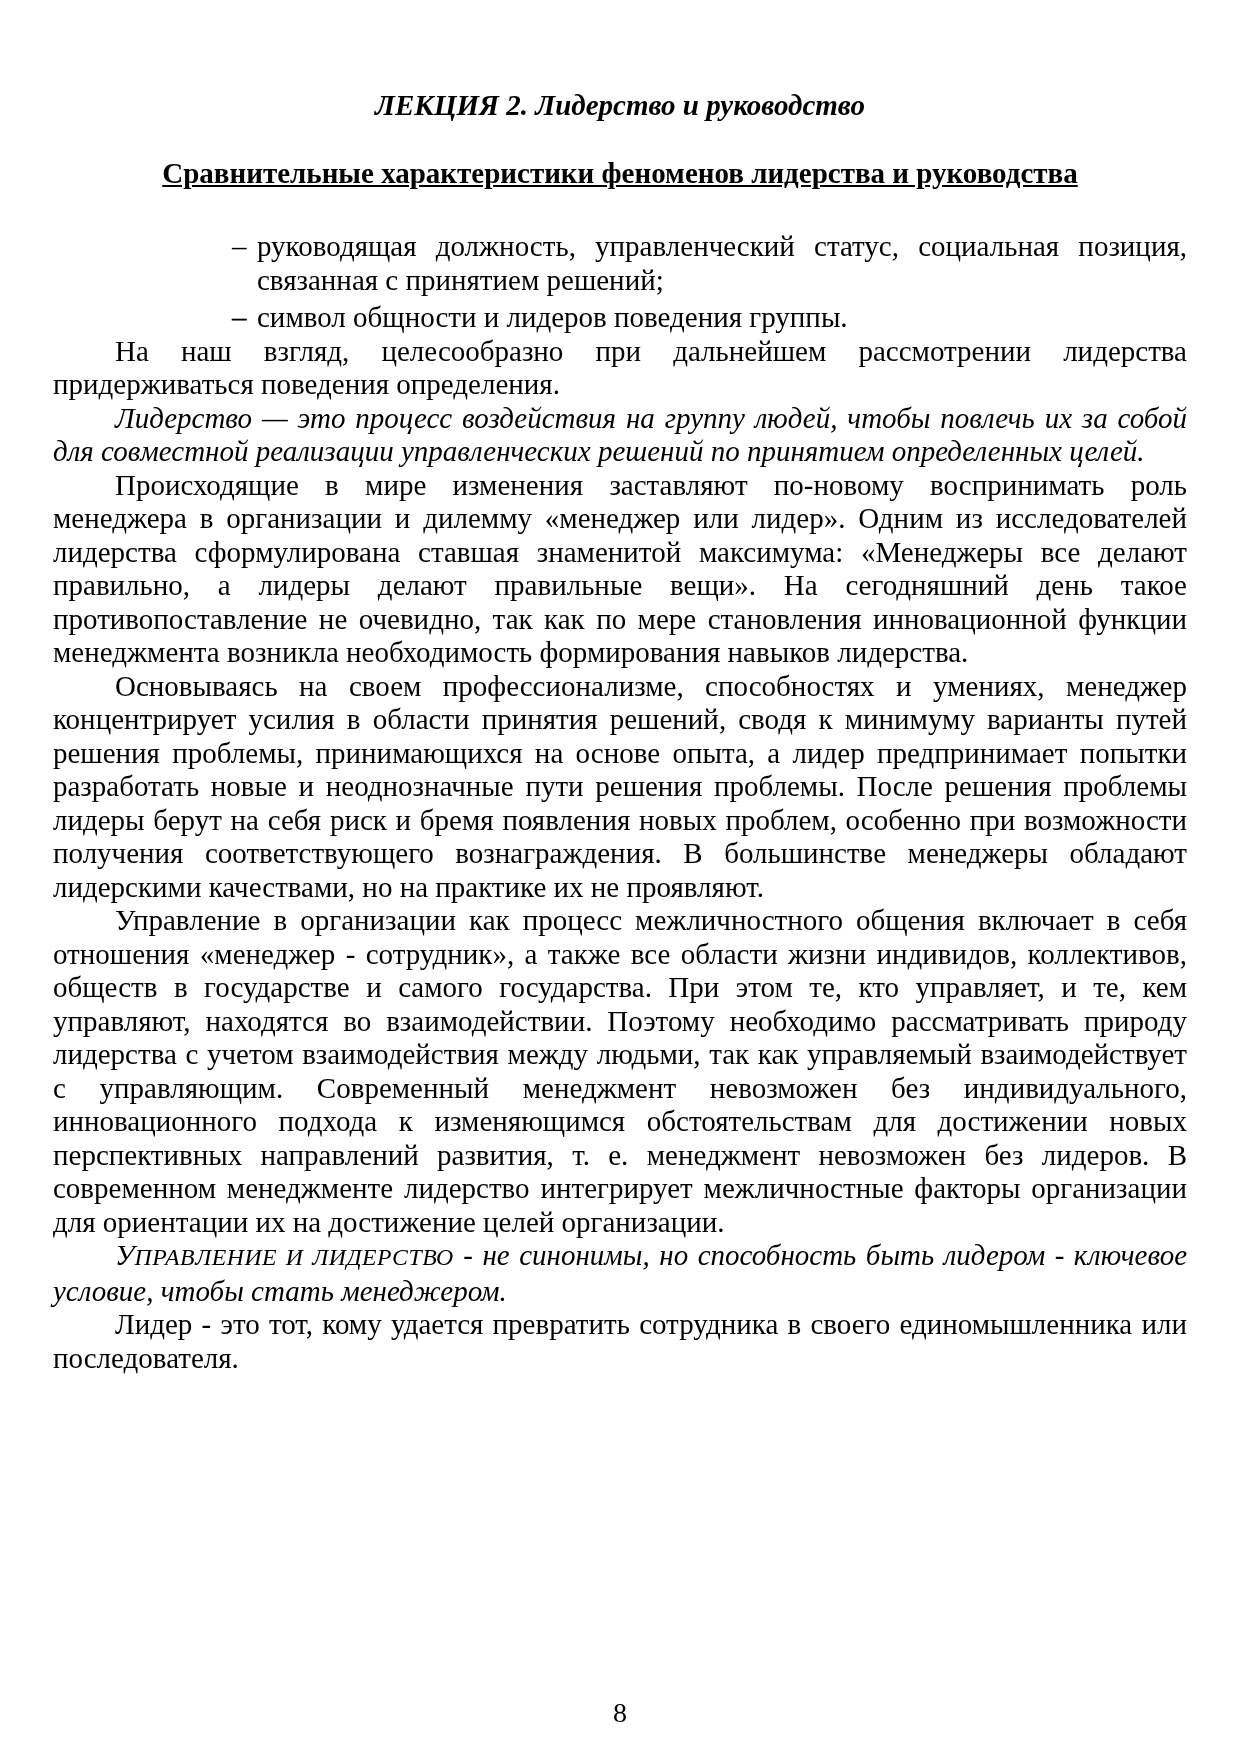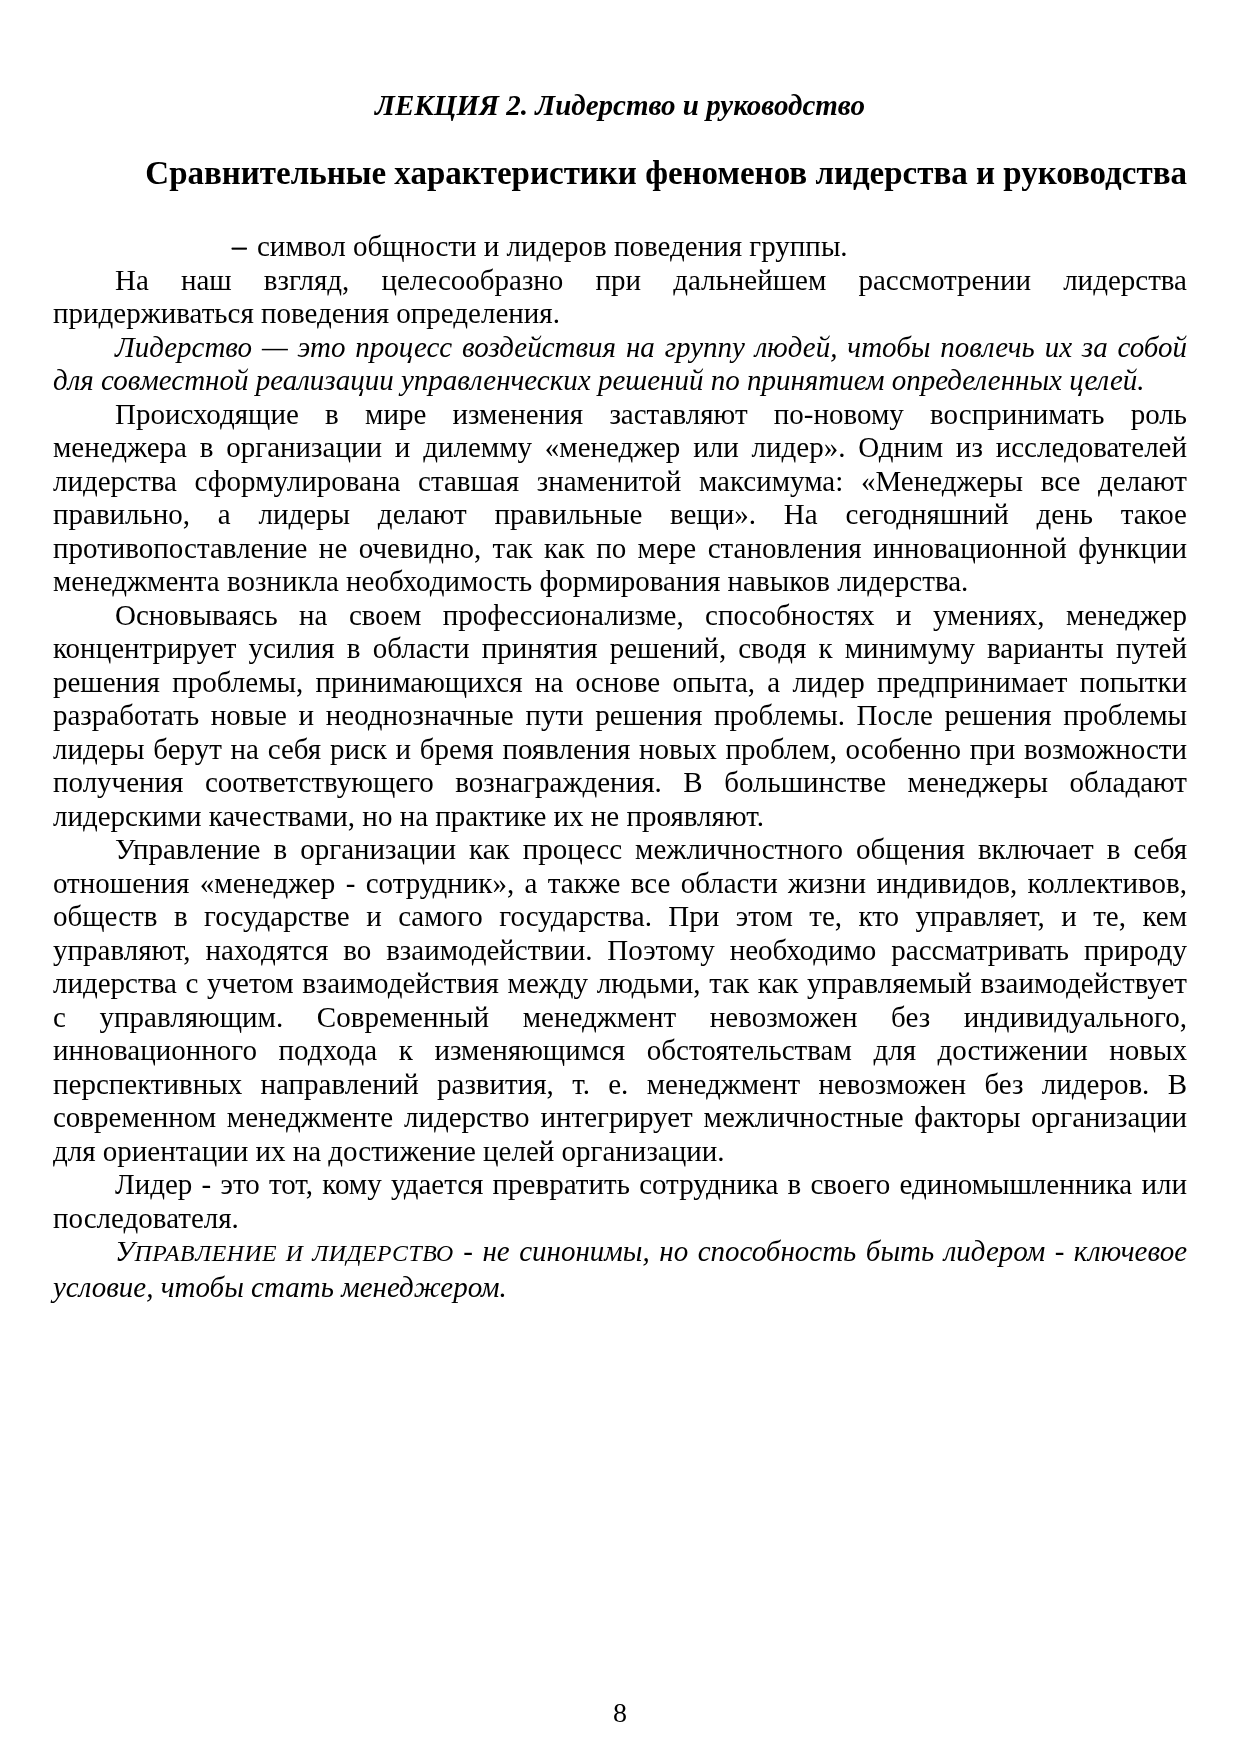--- a/index.html
+++ b/index.html
@@ -23,25 +23,26 @@
   .doc-title {
     margin: 0;
     font-size: 29px;
     font-weight: bold;
     font-style: italic;
     text-align: center;
     line-height: 34px;
   }
   .doc-subtitle {
     margin: 34px 0 40px 0;
-    font-size: 33px;
+    font-size: 29px;
     font-weight: bold;
     font-style: normal;
-    text-align: right;
+    text-align: center;
     line-height: 34px;
+    text-decoration: underline;
   }
   p.body-par {
     margin: 0;
     text-align: justify;
     text-indent: 62px;
   }
   p.italic-par {
     font-style: italic;
   }
   ul.dash-list {
@@ -83,39 +84,40 @@
 <div class="page">
 
   <h1 class="doc-title">ЛЕКЦИЯ 2. Лидерство и руководство</h1>
 
   <h2 class="doc-subtitle">Сравнительные характеристики феноменов лидерства и руководства</h2>
 
 
   <ul class="dash-list">
     <li>
       <span class="dash-marker">–</span>
+      <span>руководящая должность, управленческий статус, социальная позиция, связанная с принятием решений;</span>
     </li>
     <li>
       <span class="dash-marker">–</span>
     </li>
     <li>
       <span class="dash-marker">–</span>
       <span>символ общности и лидеров поведения группы.</span>
     </li>
   </ul>
 
   <p class="body-par">На наш взгляд, целесообразно при дальнейшем рассмотрении лидерства придерживаться поведения определения.</p>
 
   <p class="body-par italic-par">Лидерство — это процесс воздействия на группу людей, чтобы повлечь их за собой для совместной реализации управленческих решений по принятием определенных целей.</p>
 
   <p class="body-par">Происходящие в мире изменения заставляют по-новому воспринимать роль менеджера в организации и дилемму «менеджер или лидер». Одним из исследователей лидерства сформулирована ставшая знаменитой максимума: «Менеджеры все делают правильно, а лидеры делают правильные вещи». На сегодняшний день такое противопоставление не очевидно, так как по мере становления инновационной функции менеджмента возникла необходимость формирования навыков лидерства.</p>
 
   <p class="body-par">Основываясь на своем профессионализме, способностях и умениях, менеджер концентрирует усилия в области принятия решений, сводя к минимуму варианты путей решения проблемы, принимающихся на основе опыта, а лидер предпринимает попытки разработать новые и неоднозначные пути решения проблемы. После решения проблемы лидеры берут на себя риск и бремя появления новых проблем, особенно при возможности получения соответствующего вознаграждения. В большинстве менеджеры обладают лидерскими качествами, но на практике их не проявляют.</p>
 
   <p class="body-par">Управление в организации как процесс межличностного общения включает в себя отношения «менеджер - сотрудник», а также все области жизни индивидов, коллективов, обществ в государстве и самого государства. При этом те, кто управляет, и те, кем управляют, находятся во взаимодействии. Поэтому необходимо рассматривать природу лидерства с учетом взаимодействия между людьми, так как управляемый взаимодействует с управляющим. Современный менеджмент невозможен без индивидуального, инновационного подхода к изменяющимся обстоятельствам для достижении новых перспективных направлений развития, т. е. менеджмент невозможен без лидеров. В современном менеджменте лидерство интегрирует межличностные факторы организации для ориентации их на достижение целей организации.</p>
 
+  <p class="body-par italic-par"><span>У</span><span class="maxim-caps">ПРАВЛЕНИЕ И ЛИДЕРСТВО</span><span> - не синонимы, но способность быть лидером -  ключевое условие, чтобы стать менеджером.</span></p>
+
   <p class="body-par par-gap">Лидер - это тот, кому удается превратить сотрудника в своего единомышленника или последователя.</p>
-
-  <p class="body-par italic-par"><span>У</span><span class="maxim-caps">ПРАВЛЕНИЕ И ЛИДЕРСТВО</span><span> - не синонимы, но способность быть лидером -  ключевое условие, чтобы стать менеджером.</span></p>
 
   <div class="page-number">8</div>
 
 </div>
 
 </body></html>

